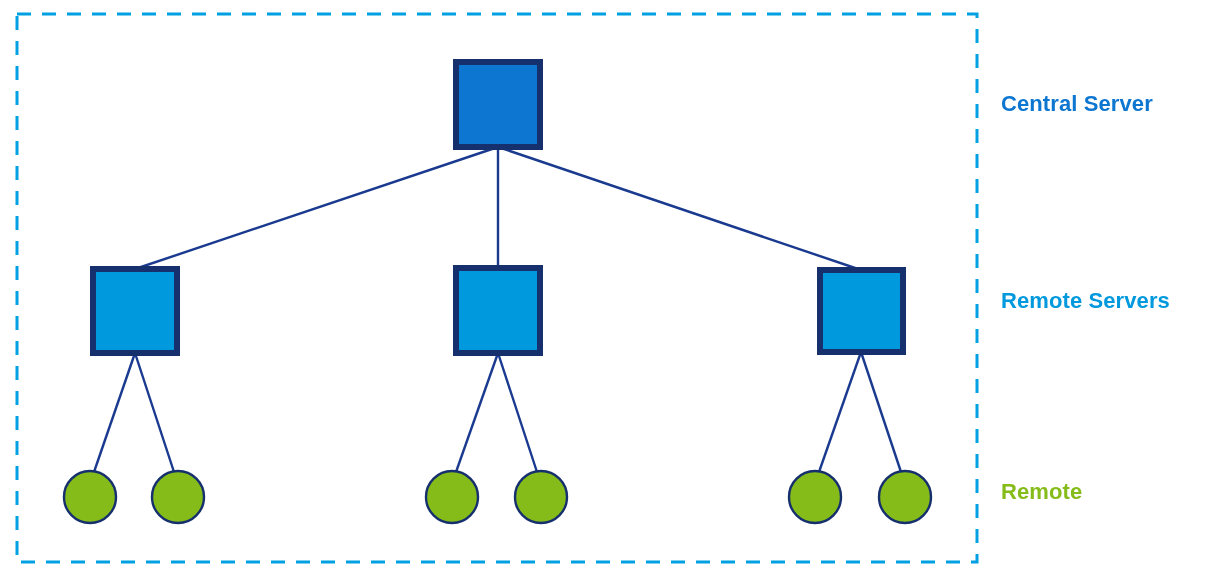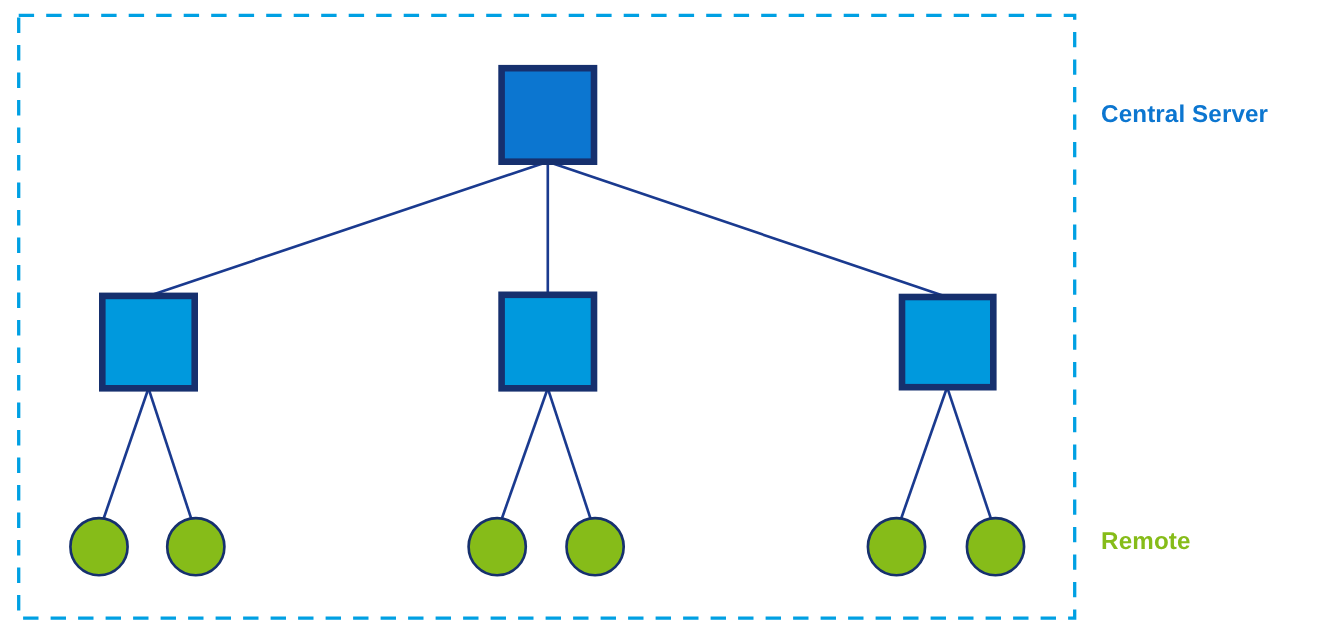--- a/index.html
+++ b/index.html
@@ -65,16 +65,17 @@
         <circle cx="178" cy="497" r="26" fill="#86bc19" stroke="#16306e" stroke-width="2.4"></circle>
         <circle cx="452" cy="497" r="26" fill="#86bc19" stroke="#16306e" stroke-width="2.4"></circle>
         <circle cx="541" cy="497" r="26" fill="#86bc19" stroke="#16306e" stroke-width="2.4"></circle>
         <circle cx="815" cy="497" r="26" fill="#86bc19" stroke="#16306e" stroke-width="2.4"></circle>
         <circle cx="905" cy="497" r="26" fill="#86bc19" stroke="#16306e" stroke-width="2.4"></circle>
       </g>
   </svg>
 
   <div class="tier-label" id="label-central" style="left: 1001px; top: 93px; color: rgb(12, 118, 208);">Central Server</div>
 
+  <div class="tier-label" id="label-remote" style="left: 1001px; top: 290px; color: rgb(0, 153, 221);">Remote Servers</div>
 
   <div class="tier-label" id="label-pollers" style="left: 1001px; top: 481px; color: rgb(134, 188, 25);">Remote</div>
 
 </div>
 
 </body></html>

